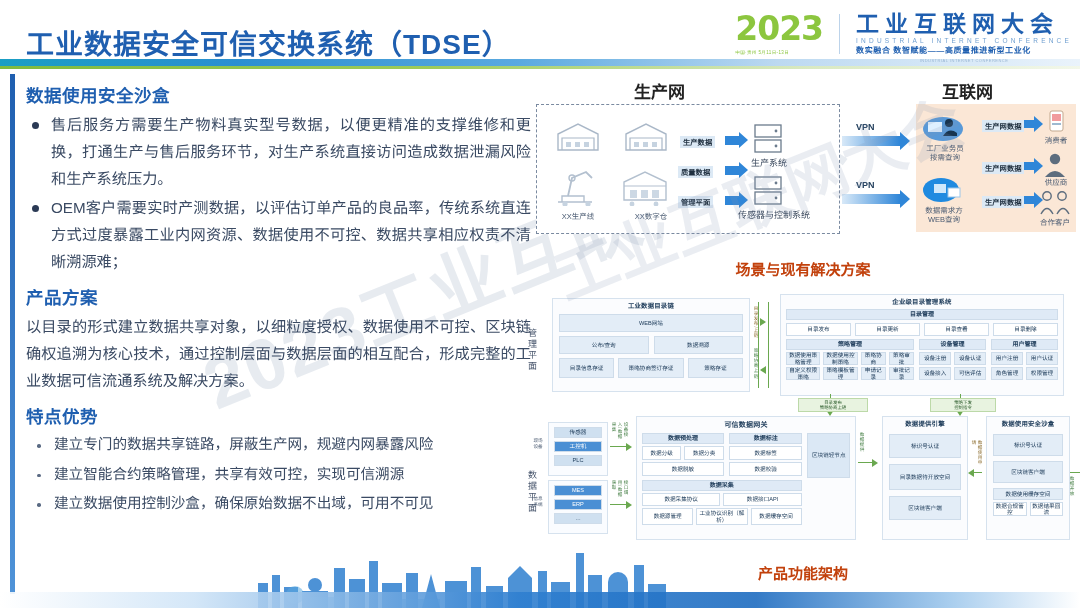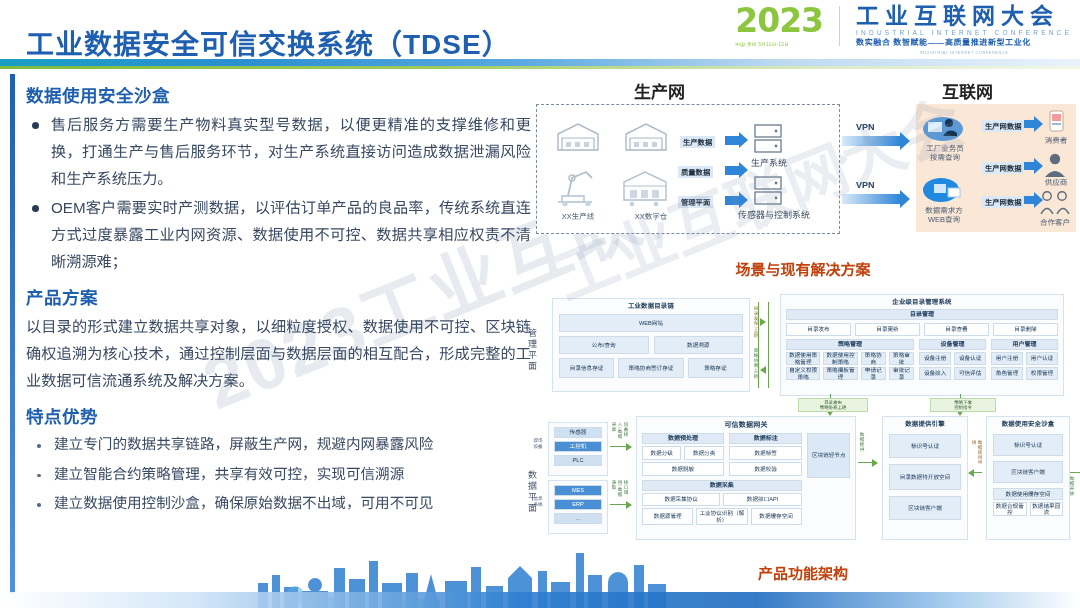--- a/index.html
+++ b/index.html
@@ -20,21 +20,21 @@
   .header-rule{
     position:absolute;left:0;top:59px;width:1080px;height:7px;
     background:linear-gradient(to right,#1a9ec4 0%,#2b8fd0 22%,#5aa9e0 48%,#bcd9f1 72%,#eaf3fb 100%);
   }
   .header-rule2{
     position:absolute;left:0;top:66px;width:1080px;height:3px;
     background:linear-gradient(to right,#7fba3f 0%,#9ecb5a 40%,#d9e9c2 75%,#f2f7ea 100%);
   }
 
   
-  .logo{position:absolute;right:8px;top:4px;height:52px;display:flex;align-items:flex-start;gap:8px;}
+  .logo{position:absolute;right:8px;top:12px;height:52px;display:flex;align-items:flex-start;gap:8px;}
   .logo-year{
     font-size:33px;font-weight:bold;color:#8cc63f;line-height:1;
     letter-spacing:-1px;font-family:"DejaVu Sans",sans-serif;
   }
   .logo-year-sub{
     font-size:4.5px;color:#8cc63f;letter-spacing:.4px;margin-top:4px;white-space:nowrap;
   }
   .logo-divider{width:1px;background:#bcd3ea;margin:2px 8px 2px 8px;height:40px;}
   .logo-main{display:flex;flex-direction:column;}
   .logo-cn{

